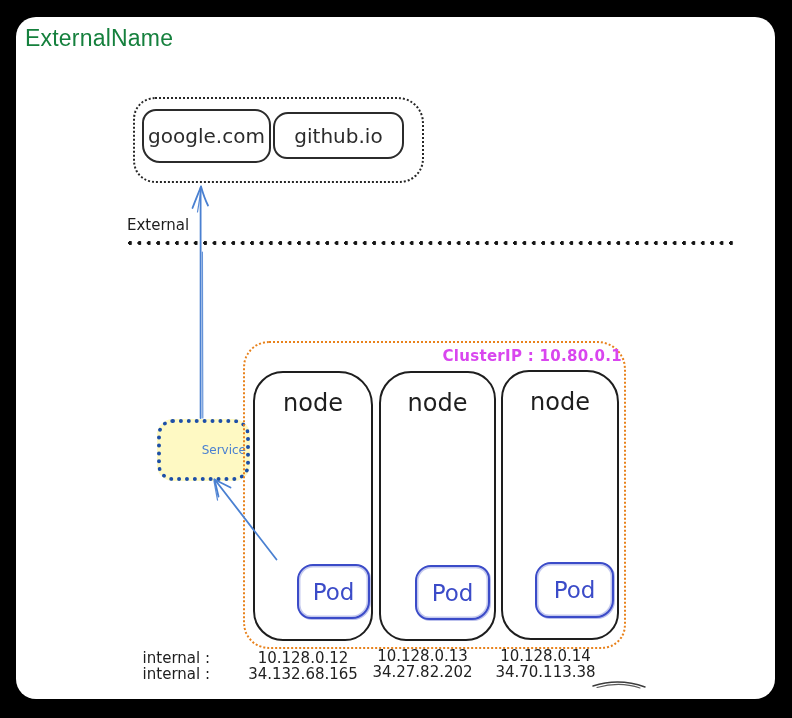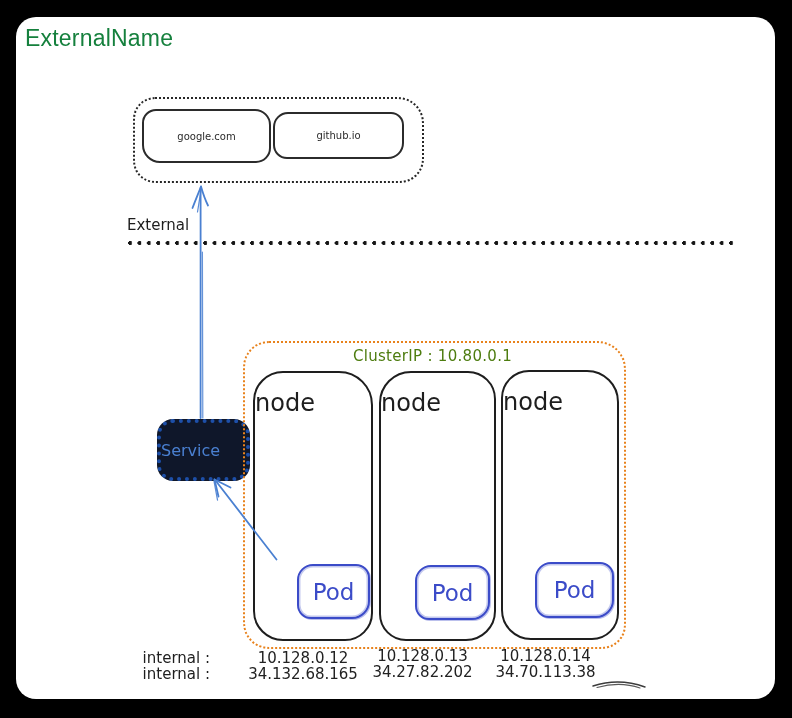--- a/index.html
+++ b/index.html
@@ -11,46 +11,46 @@
   .abs{position:absolute;}
   .hand{font-family:"DejaVu Sans",sans-serif;color:#1e1e1e;}
 
   .page-title{left:25px;top:25px;font-size:23px;color:#15803d;letter-spacing:0.2px;
               font-family:"Liberation Sans",sans-serif;}
 
   
   .ext-box{left:133px;top:97px;width:287px;height:82px;border:2px dotted #262626;
            border-radius:22px 26px 24px 22px;}
   .domain-box{border:2px solid #2b2b2b;display:flex;align-items:center;justify-content:center;
-              font-size:10px;color:#2b2b2b;background:#fff;}
+              font-size:20px;color:#2b2b2b;background:#fff;}
   .domain-google{left:142px;top:109px;width:125px;height:50px;border-radius:14px 16px 15px 18px;}
   .domain-github{left:273px;top:112px;width:127px;height:43px;border-radius:15px 13px 16px 14px;}
 
   .ext-label{left:127px;top:216px;font-size:15px;}
 
   .dots-line{left:128px;top:240px;width:608px;height:6px;
              background-image:radial-gradient(circle at 2.2px 3px,#161616 1.8px,transparent 2.1px);
              background-size:9.4px 6px;background-repeat:repeat-x;}
 
   
   .service-box{left:157px;top:419px;width:85px;height:54px;border:4px dotted #1d4fa8;
-               border-radius:16px;display:flex;align-items:center;justify-content:flex-start;
-               font-size:16px;color:#4a80d1;background:#0f172a;}
+               border-radius:16px;display:flex;align-items:center;justify-content:flex-end;
+               font-size:12px;color:#4a80d1;background:#fef9c3;}
 
   
   .cluster-box{left:243px;top:341px;width:379px;height:304px;border:2px dotted #e8821c;
                border-radius:26px 28px 24px 26px;}
-  .cluster-label{left:243px;top:347px;width:379px;text-align:center;font-size:15px;
-                 color:#4d7c0f;font-weight:normal;letter-spacing:0.3px;}
+  .cluster-label{left:243px;top:347px;width:379px;text-align:right;font-size:15px;
+                 color:#d946ef;font-weight:bold;letter-spacing:0.3px;}
 
   .node-box{border:2.5px solid #1e1e1e;border-radius:30px 34px 28px 30px;background:#fff;}
   .node-1{left:253px;top:371px;width:116px;height:266px;}
   .node-2{left:379px;top:371px;width:113px;height:266px;border-radius:32px 28px 30px 27px;}
   .node-3{left:501px;top:370px;width:114px;height:266px;border-radius:28px 32px 27px 30px;}
-  .node-label{position:absolute;left:0;top:16px;width:100%;
+  .node-label{position:absolute;left:0;top:16px;width:100%;text-align:center;
               font-size:24px;color:#1e1e1e;}
 
   .pod-box{position:absolute;border:2.5px solid #3b4bc8;border-radius:16px 14px 18px 14px;
            display:flex;align-items:center;justify-content:center;font-size:23px;color:#3b4bc8;
            box-shadow:inset 0 0 0 1.5px rgba(59,75,200,.30), 1px 1px 0 0 rgba(59,75,200,.35);
            background:#fff;margin-left:23px;}
   .pod-1{left:19px;top:191px;width:69px;height:51px;}
   .pod-2{left:11px;top:192px;width:71px;height:51px;}
   .pod-3{left:9px;top:190px;width:75px;height:52px;}
 

